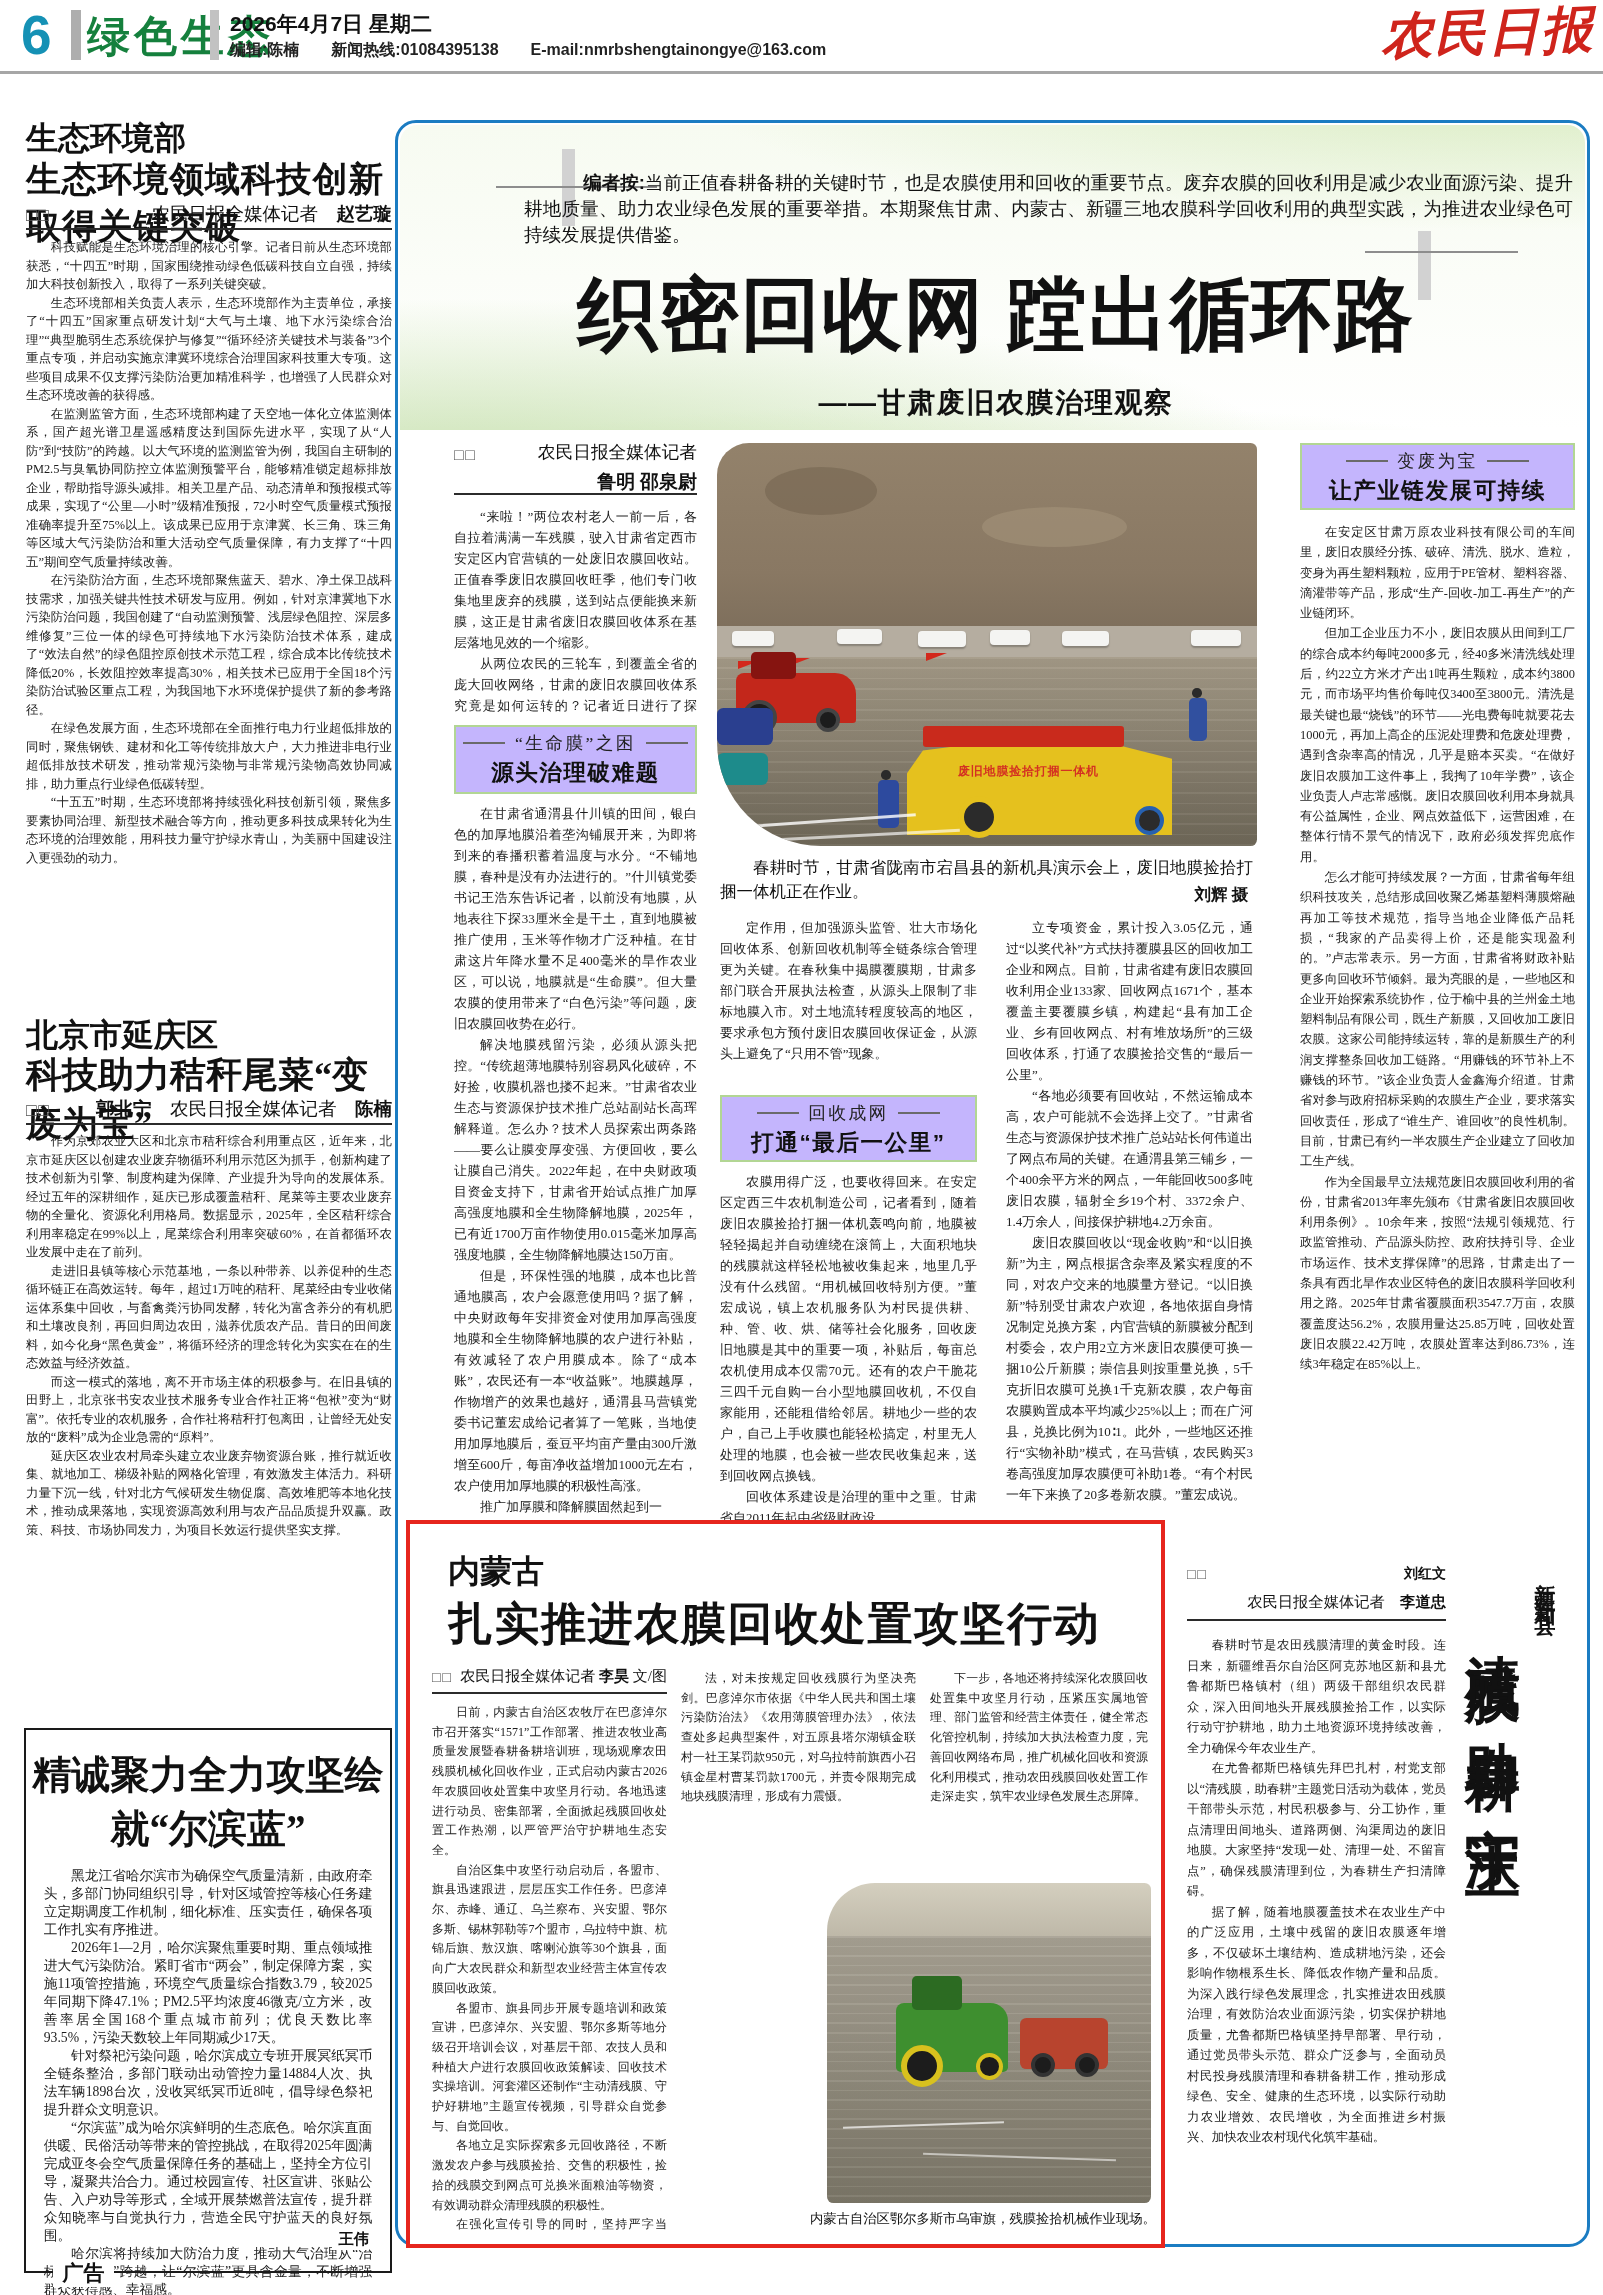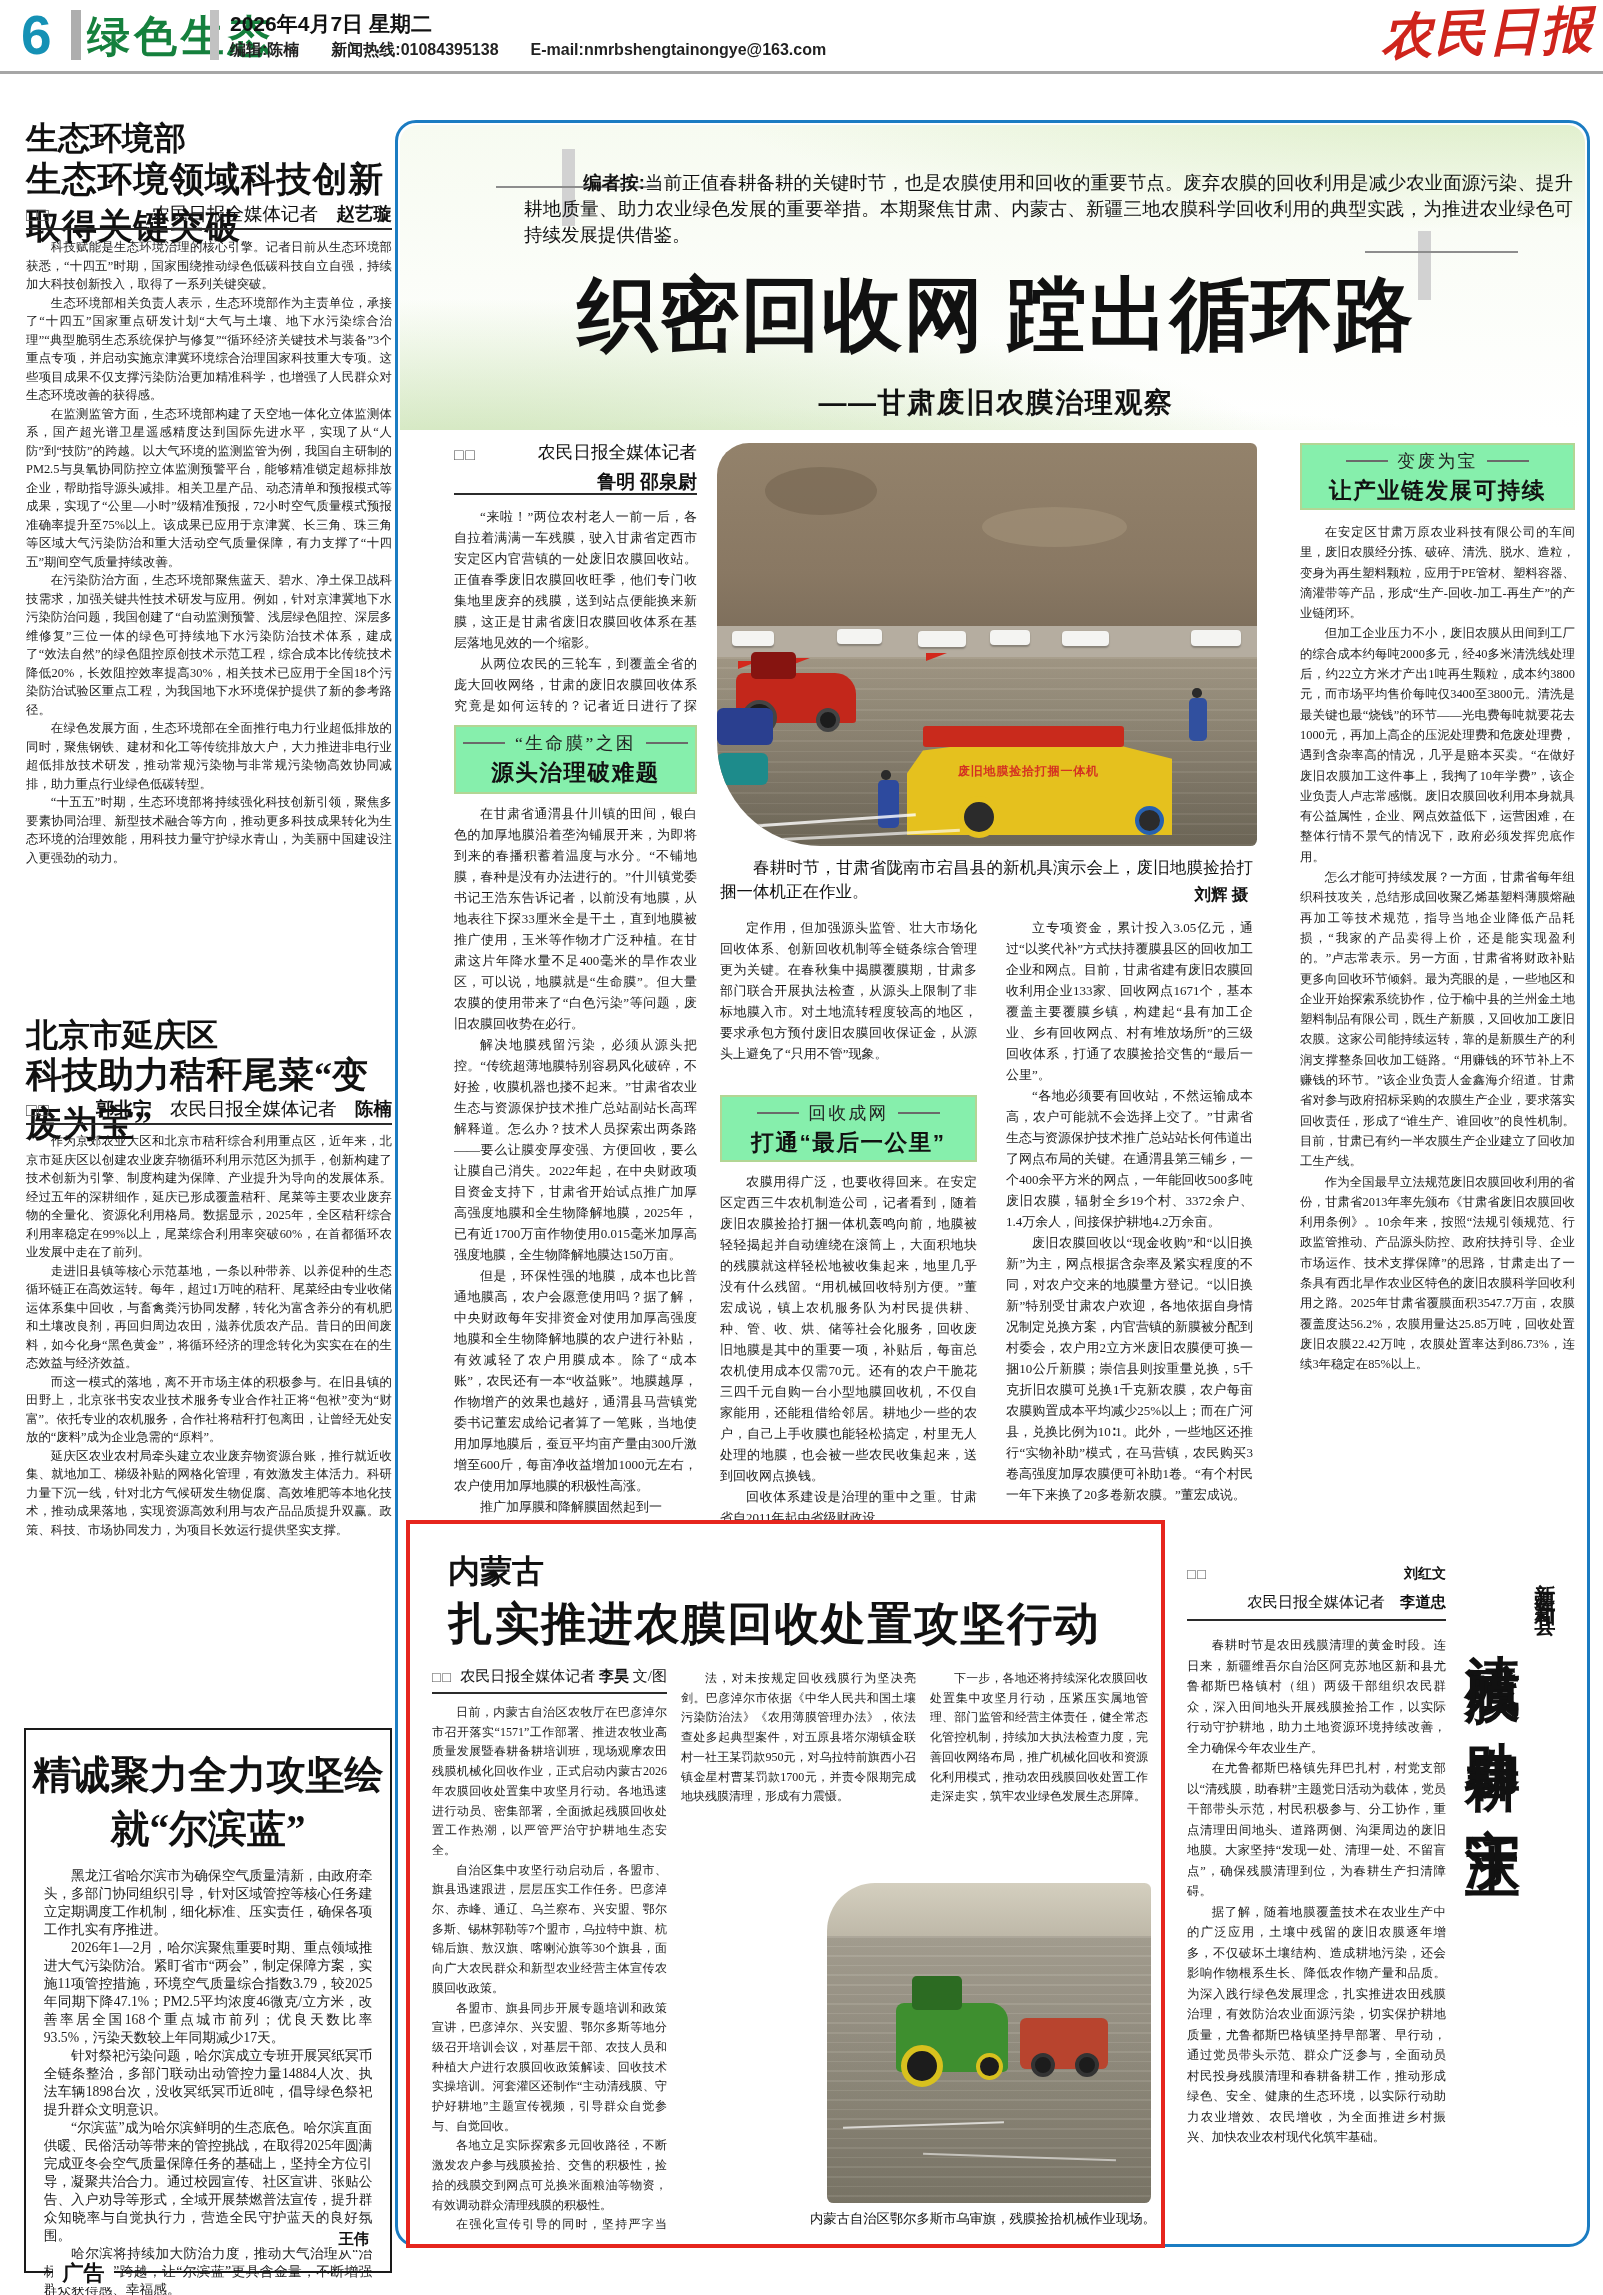--- a/index.html
+++ b/index.html
@@ -6,21 +6,21 @@
   html,body { background:#ffffff; }
   body { width:1604px; height:2295px; position:relative; font-family:"Liberation Serif", serif; color:#111; overflow:hidden; }
   .abs { position:absolute; }
   .sans { font-family:"Liberation Sans", sans-serif; }
   .bodytxt { text-align:justify; overflow:hidden; color:#1c1c1c; }
   .bodytxt p { margin:0; text-indent:2em; }
   .byrow { display:flex; justify-content:space-between; align-items:flex-end; }
   .rule { background:#2b2b2b; height:1.6px; }
   .mark { color:#555; letter-spacing:1.6px; }
   
-  .shbox { border:2.4px solid #b2d694; background:#86efac; text-align:center; padding-top:4px; }
+  .shbox { border:2.4px solid #b2d694; background:#c4b5fd; text-align:center; padding-top:4px; }
   .sh-t1 { display:flex; align-items:center; justify-content:center; gap:9.6px; font-size:17.7px; letter-spacing:2.4px; color:#222; }
   .sh-t1::before,.sh-t1::after { content:""; width:42px; height:1.6px; background:#6a6a6a; }
   .sh-t2 { font-family:"Liberation Sans",sans-serif; font-weight:bold; font-size:22.5px; letter-spacing:1.6px; margin-top:1.6px; }
   
   .ph { position:absolute; overflow:hidden; }
   .car { position:absolute; background:#f4f4f2; border-radius:4px; box-shadow:0 1.6px 1.6px rgba(0,0,0,.25); }
   .wheel { position:absolute; background:#1c1c1c; border-radius:50%; }
   .person { position:absolute; }
   .person .head { position:absolute; width:9.6px; height:9.6px; border-radius:50%; background:#2a2a2a; left:3.2px; top:-9.6px; }
   .flag { position:absolute; width:0; height:0; border-top:8.8px solid #d3281c; border-right:21px solid transparent; }

